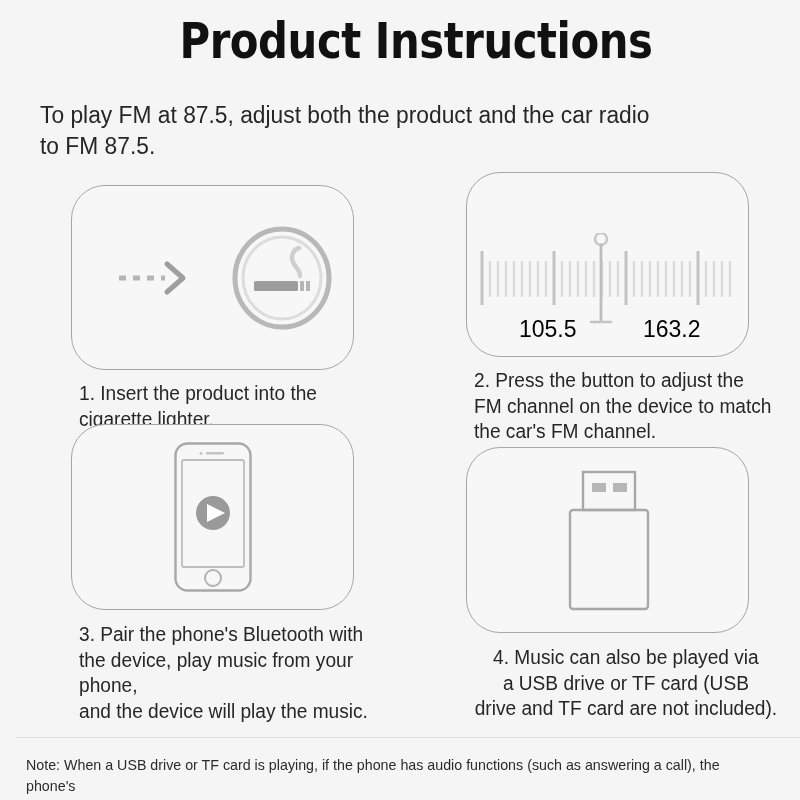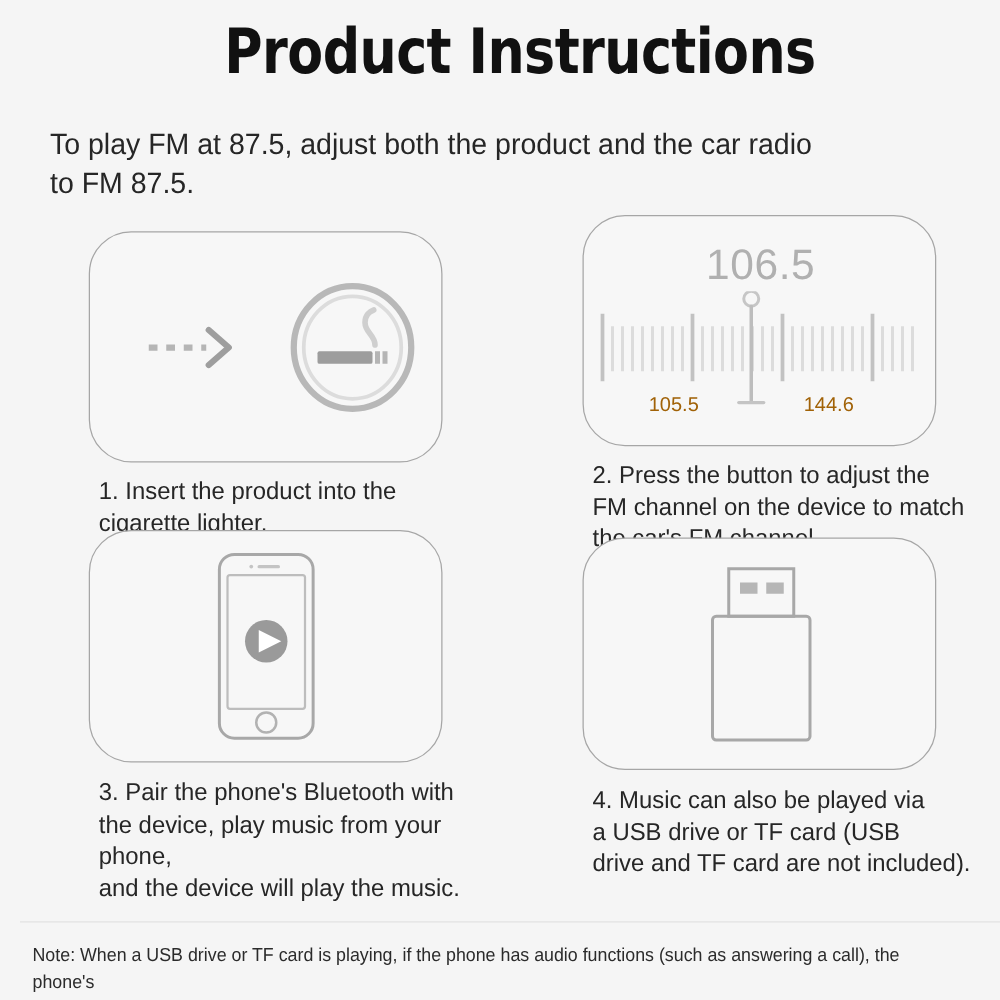--- a/index.html
+++ b/index.html
@@ -54,21 +54,21 @@
     white-space: pre-line;
   }
 
   
   .step {
     position: absolute;
   }
   .step-1 { left: 55px;  top: 185px; }
   .step-2 { left: 450px; top: 172px; }
   .step-3 { left: 55px;  top: 424px; }
-  .step-4 { left: 450px; top: 430px; }
+  .step-4 { left: 450px; top: 447px; text-align: center; }
 
   .panel {
     position: relative;
     width: 283px;
     height: 185px;
     border: 1.6px solid #a6a6a6;
     border-radius: 34px;
     background: #f7f7f7;
     box-sizing: border-box;
   }
@@ -112,22 +112,22 @@
     letter-spacing: 0.5px;
   }
   .tuner-scale {
     position: absolute;
     left: 10px;
     top: 60px;
   }
   .tuner-label {
     position: absolute;
     font-family: "Liberation Sans Narrow", "Liberation Sans", sans-serif;
-    font-size: 16px;
-    color: #a16207;
+    font-size: 23px;
+    color: #000000;
   }
   .tuner-label-left  { left: 52px;  top: 143px; }
   .tuner-label-right { left: 176px; top: 143px; }
 
   
   .p3-phone {
     position: absolute;
     left: 101px;
     top: 16px;
   }
@@ -194,21 +194,20 @@
       </div>
 
     </div>
     <div class="caption">1. Insert the product into the
 cigarette lighter.</div>
   </div>
 
   <div class="step step-2">
     <div class="panel">
 
-      <div class="tuner-freq">106.5</div>
 
       <div class="tuner-scale">
         <svg width="262" height="110" viewBox="0 0 262 110">
           <g stroke="#dcdcdc" stroke-width="2.4" stroke-linecap="butt">
 
             <line x1="13" y1="28" x2="13" y2="64"></line>
             <line x1="21" y1="28" x2="21" y2="64"></line>
             <line x1="29" y1="28" x2="29" y2="64"></line>
             <line x1="37" y1="28" x2="37" y2="64"></line>
             <line x1="45" y1="28" x2="45" y2="64"></line>
@@ -249,21 +248,21 @@
 
           <g>
             <circle cx="124" cy="6" r="6" fill="none" stroke="#c6c6c6" stroke-width="2.4"></circle>
             <line x1="124" y1="12" x2="124" y2="88" stroke="#bdbdbd" stroke-width="2.8" stroke-linecap="round"></line>
             <line x1="114" y1="89" x2="134" y2="89" stroke="#c4c4c4" stroke-width="2.6" stroke-linecap="round"></line>
           </g>
         </svg>
       </div>
 
       <div class="tuner-label tuner-label-left">105.5</div>
-      <div class="tuner-label tuner-label-right">144.6</div>
+      <div class="tuner-label tuner-label-right">163.2</div>
 
     </div>
     <div class="caption">2. Press the button to adjust the
 FM channel on the device to match
 the car's FM channel.</div>
   </div>
 
   <div class="step step-3">
     <div class="panel">
 

